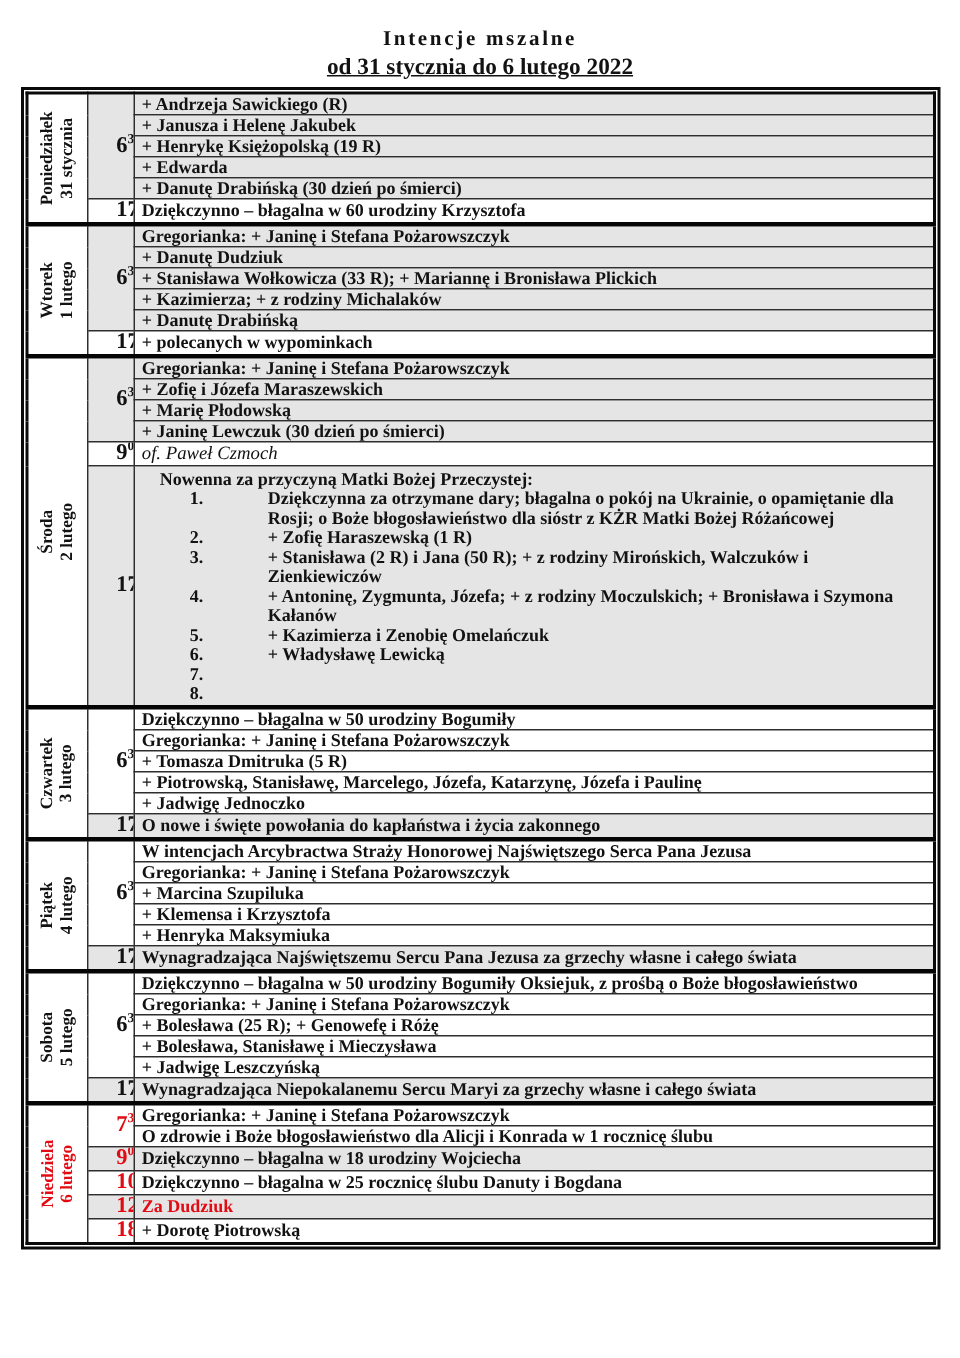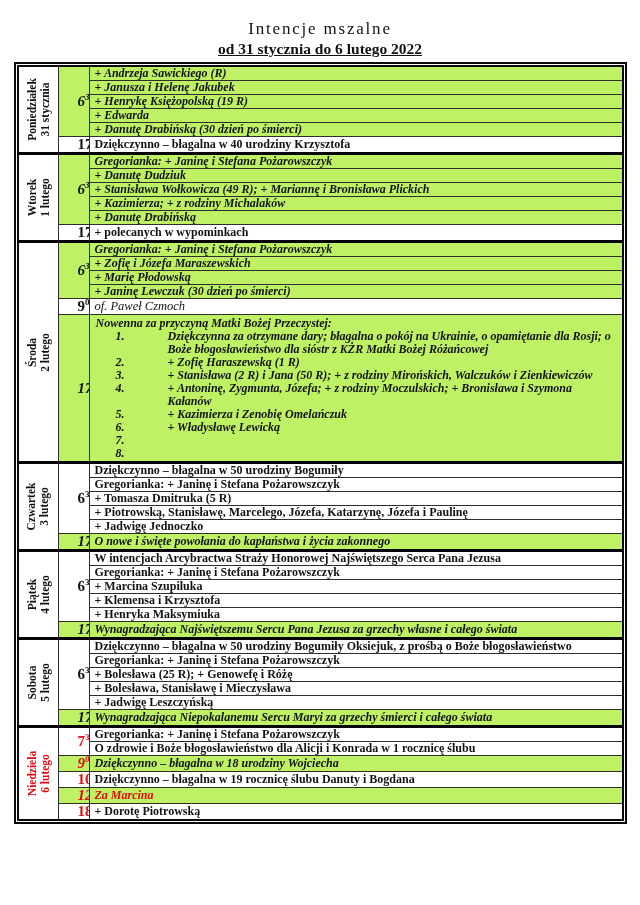--- a/index.html
+++ b/index.html
@@ -2,21 +2,21 @@
 <html lang="pl"><head>
 <meta charset="utf-8">
 <style>
   * { box-sizing: border-box; }
   html,body { margin:0; padding:0; }
   body {
     width:640px; height:905px; background:#ffffff; color:#121212;
     font-family:"Liberation Serif","DejaVu Serif",serif;
   }
   .title { text-align:center; padding-top:19px; }
-  .t1 { font-size:17px; font-weight:400; letter-spacing:1.8px; }
+  .t1 { font-size:14px; font-weight:700; letter-spacing:1.8px; }
   .t2 { font-size:15.5px; font-weight:700; margin-top:1px;text-decoration:underline; }
 
   .frame {
     margin:4px 13px 0 14px;
     border:2px solid #0a0a0a;
     padding:1px;                 
     background:#fff;
   }
   table {
     border-collapse:collapse; width:100%; table-layout:fixed;
@@ -25,35 +25,35 @@
   tbody { border-top:3px solid #050505; }
   tbody:first-of-type { border-top:none; }
 
   td {
     border:1px solid #2e2e2e;
     font-weight:700; font-size:12px;
     height:13px; line-height:13px;
     padding:0 5px; overflow:hidden;
     vertical-align:middle;
   }
-  .gray  { background:#bef264;font-style:italic; }
+  .gray  { background:#e5e5e5; }
   .white { background:#ffffff; }
   .red   { color:#e30b13; }
 
   .day-cell { width:40px; background:#ffffff; padding:0; position:relative; }
   .day-wrap { position:absolute; inset:0; display:flex; align-items:center; justify-content:center; }
   .day-rot  { transform:rotate(-90deg); white-space:nowrap; text-align:center;
               font-size:11.5px; line-height:12.5px; font-weight:700; }
 
   .time-cell { width:31px; text-align:center; font-size:15px; padding:0 19px; line-height:1; }
   .time-cell sup { font-size:9px; vertical-align:super; line-height:0; }
 
   .int-cell { white-space:nowrap; }
   .int-cell.italic .int-text { font-style:italic; font-weight:400; font-size:12.5px;margin-top:44px; }
-  .int-cell.has-items { white-space:normal; height:auto; padding:2px 5px 1px 6px; }
+  .int-cell.has-items { white-space:normal; height:auto; padding:2px 5px 1px 17px; }
 
   .nw-list { padding-left:20px; }
   .nw-item { display:flex; }
   .nw-num  { flex:0 0 24px; }
   .nw-text { flex:1 1 auto;margin-left:28px; }
 </style>
 </head>
 <body>
 
 <div class="title">
@@ -88,41 +88,41 @@
           <td class="int-cell gray"><span class="int-text">+ Henrykę Księżopolską (19 R)</span></td>
         </tr>
         <tr>
           <td class="int-cell gray"><span class="int-text">+ Edwarda</span></td>
         </tr>
         <tr>
           <td class="int-cell gray"><span class="int-text">+ Danutę Drabińską (30 dzień po śmierci)</span></td>
         </tr>
         <tr>
           <td class="time-cell white" rowspan="1"><span class="hour">17</span><sup class="mins">00</sup></td>
-          <td class="int-cell white"><span class="int-text">Dziękczynno – błagalna w 40 urodziny Krzysztofa</span></td>
+          <td class="int-cell white"><span class="int-text">Dziękczynno – błagalna w 60 urodziny Krzysztofa</span></td>
         </tr>
       </tbody>
       <tbody>
         <tr>
           <td class="day-cell" rowspan="6">
             <div class="day-wrap">
               <div class="day-rot">
                 <div class="day-name">Wtorek</div>
                 <div class="day-date">1 lutego</div>
               </div>
             </div>
           </td>
           <td class="time-cell gray" rowspan="5"><span class="hour">6</span><sup class="mins">30</sup></td>
           <td class="int-cell gray"><span class="int-text">Gregorianka: + Janinę i Stefana Pożarowszczyk</span></td>
         </tr>
         <tr>
           <td class="int-cell gray"><span class="int-text">+ Danutę Dudziuk</span></td>
         </tr>
         <tr>
-          <td class="int-cell gray"><span class="int-text">+ Stanisława Wołkowicza (49 R); + Mariannę i Bronisława Plickich</span></td>
+          <td class="int-cell gray"><span class="int-text">+ Stanisława Wołkowicza (33 R); + Mariannę i Bronisława Plickich</span></td>
         </tr>
         <tr>
           <td class="int-cell gray"><span class="int-text">+ Kazimierza; + z rodziny Michalaków</span></td>
         </tr>
         <tr>
           <td class="int-cell gray"><span class="int-text">+ Danutę Drabińską</span></td>
         </tr>
         <tr>
           <td class="time-cell white" rowspan="1"><span class="hour">17</span><sup class="mins">00</sup></td>
           <td class="int-cell white"><span class="int-text">+ polecanych w wypominkach</span></td>
@@ -272,21 +272,21 @@
           <td class="int-cell white"><span class="int-text">+ Bolesława (25 R); + Genowefę i Różę</span></td>
         </tr>
         <tr>
           <td class="int-cell white"><span class="int-text">+ Bolesława, Stanisławę i Mieczysława</span></td>
         </tr>
         <tr>
           <td class="int-cell white"><span class="int-text">+ Jadwigę Leszczyńską</span></td>
         </tr>
         <tr>
           <td class="time-cell gray" rowspan="1"><span class="hour">17</span><sup class="mins">00</sup></td>
-          <td class="int-cell gray"><span class="int-text">Wynagradzająca Niepokalanemu Sercu Maryi za grzechy śmierci i całego świata</span></td>
+          <td class="int-cell gray"><span class="int-text">Wynagradzająca Niepokalanemu Sercu Maryi za grzechy własne i całego świata</span></td>
         </tr>
       </tbody>
       <tbody>
         <tr>
           <td class="day-cell red" rowspan="6">
             <div class="day-wrap">
               <div class="day-rot">
                 <div class="day-name">Niedziela</div>
                 <div class="day-date">6 lutego</div>
               </div>
@@ -297,25 +297,25 @@
         </tr>
         <tr>
           <td class="int-cell white"><span class="int-text">O zdrowie i Boże błogosławieństwo dla Alicji i Konrada w 1 rocznicę ślubu</span></td>
         </tr>
         <tr>
           <td class="time-cell gray red" rowspan="1"><span class="hour">9</span><sup class="mins">00</sup></td>
           <td class="int-cell gray"><span class="int-text">Dziękczynno – błagalna w 18 urodziny Wojciecha</span></td>
         </tr>
         <tr>
           <td class="time-cell white red" rowspan="1"><span class="hour">10</span><sup class="mins">30</sup></td>
-          <td class="int-cell white"><span class="int-text">Dziękczynno – błagalna w 19 rocznicę ślubu Danuty i Bogdana</span></td>
+          <td class="int-cell white"><span class="int-text">Dziękczynno – błagalna w 25 rocznicę ślubu Danuty i Bogdana</span></td>
         </tr>
         <tr>
           <td class="time-cell gray red" rowspan="1"><span class="hour">12</span><sup class="mins">00</sup></td>
-          <td class="int-cell gray red"><span class="int-text">Za Marcina</span></td>
+          <td class="int-cell gray red"><span class="int-text">Za Dudziuk</span></td>
         </tr>
         <tr>
           <td class="time-cell white red" rowspan="1"><span class="hour">18</span><sup class="mins">00</sup></td>
           <td class="int-cell white"><span class="int-text">+ Dorotę Piotrowską</span></td>
         </tr>
       </tbody>
     </table>
 </div>
 
 </body></html>

